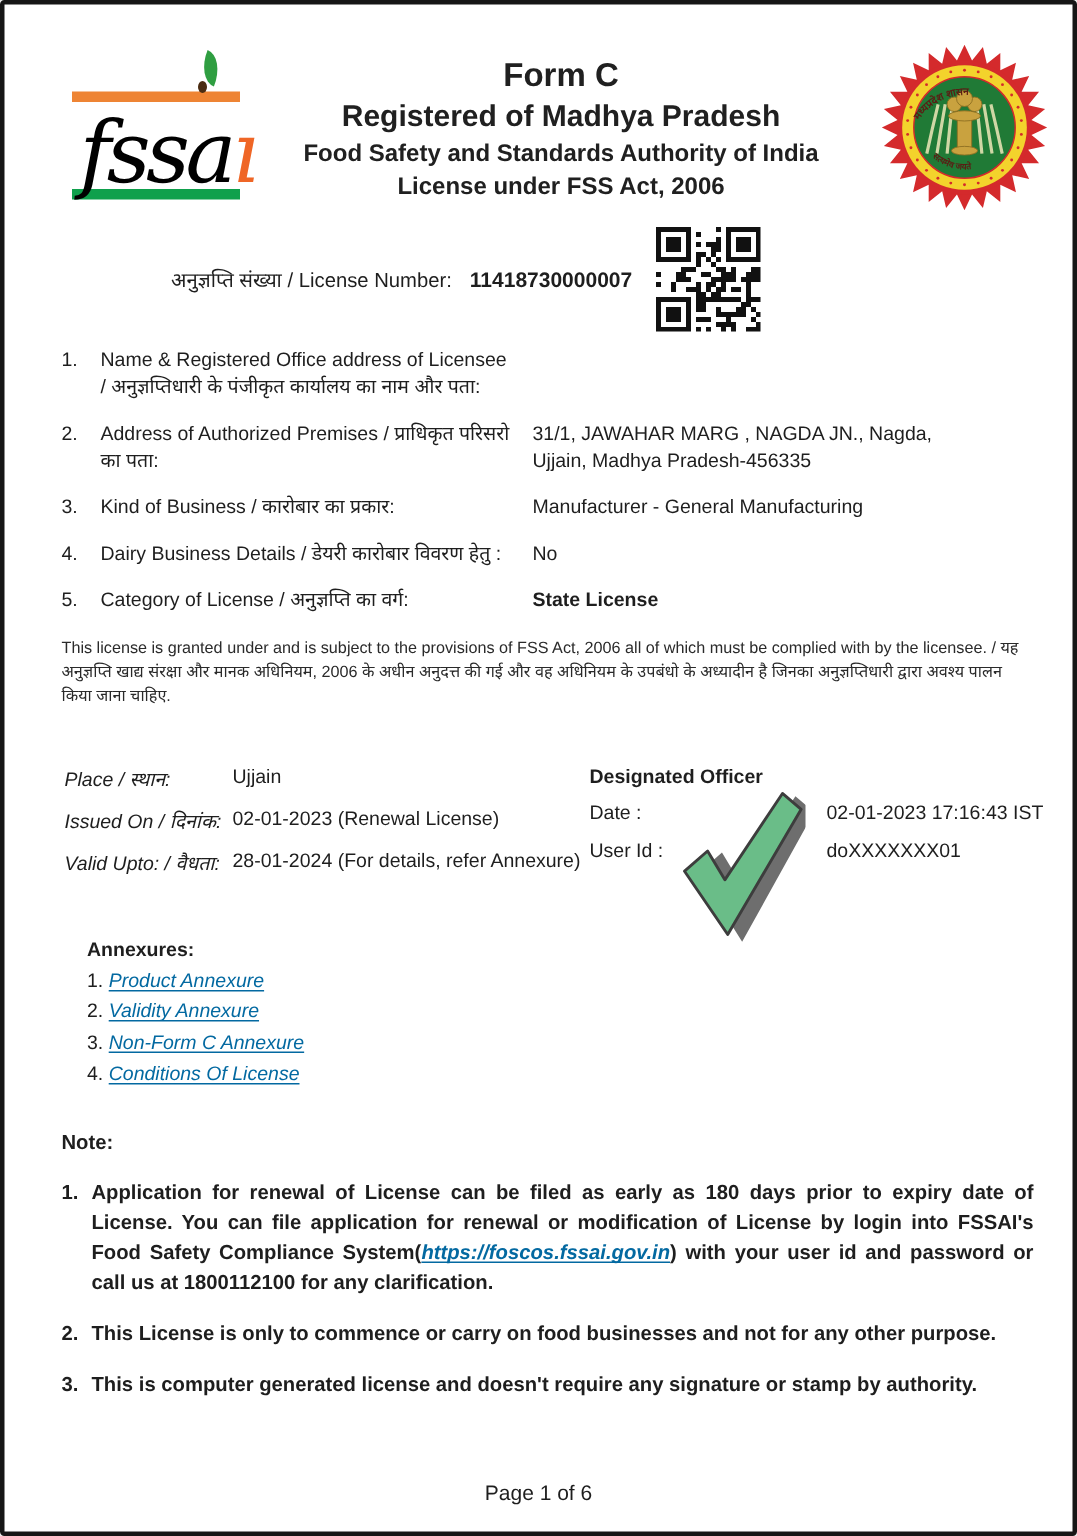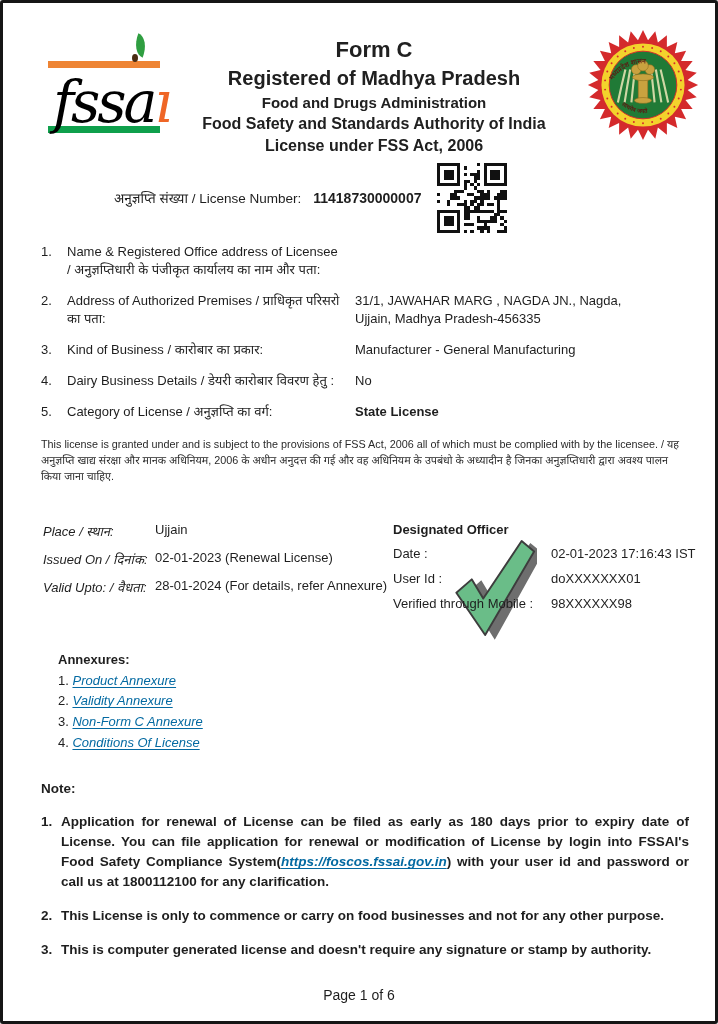--- a/index.html
+++ b/index.html
@@ -78,21 +78,20 @@
     <div class="logo-wrap">
       <div class="logo-bar-orange"></div>
       <div class="logo-bar-green"></div>
       <div class="logo-text"><span class="logo-fssa">fssa</span><span class="logo-i">ı</span></div>
       <div class="logo-leaf"></div>
       <div class="logo-seed"></div>
     </div>
     <div class="head-text">
       <div class="ht-formc">Form C</div>
       <div class="ht-govt">Registered of Madhya Pradesh</div>
-      <div class="ht-fda">Food and Drugs Administration</div>
       <div class="ht-fssai">Food Safety and Standards Authority of India</div>
       <div class="ht-act">License under FSS Act, 2006</div>
     </div>
     <div class="emblem-wrap">
       <svg id="mp-emblem-svg" viewBox="0 0 120 120" width="116" height="116">
           <polygon points="60.0,3.0 65.2,13.8 72.7,4.4 75.4,16.1 84.7,8.6 84.7,20.6 95.5,15.4 92.9,27.1 104.6,24.5 99.4,35.3 111.4,35.3 103.9,44.6 115.6,47.3 106.2,54.8 117.0,60.0 106.2,65.2 115.6,72.7 103.9,75.4 111.4,84.7 99.4,84.7 104.6,95.5 92.9,92.9 95.5,104.6 84.7,99.4 84.7,111.4 75.4,103.9 72.7,115.6 65.2,106.2 60.0,117.0 54.8,106.2 47.3,115.6 44.6,103.9 35.3,111.4 35.3,99.4 24.5,104.6 27.1,92.9 15.4,95.5 20.6,84.7 8.6,84.7 16.1,75.4 4.4,72.7 13.8,65.2 3.0,60.0 13.8,54.8 4.4,47.3 16.1,44.6 8.6,35.3 20.6,35.3 15.4,24.5 27.1,27.1 24.5,15.4 35.3,20.6 35.3,8.6 44.6,16.1 47.3,4.4 54.8,13.8" fill="#d42a2c"></polygon>
           <circle cx="60" cy="60" r="46" fill="#d42a2c"></circle>
           <circle cx="60" cy="60" r="43" fill="#f3d32c"></circle>
           <circle cx="60" cy="20.5" r="1" fill="#d42a2c"></circle>
           <circle cx="69.45296873935852" cy="21.647798211670946" r="1" fill="#d42a2c"></circle>
@@ -330,24 +329,20 @@
       </svg>
       <div class="officer-title">Designated Officer</div>
       <div class="orow">
         <span class="olabel">Date :</span>
         <span>02-01-2023 17:16:43 IST</span>
       </div>
       <div class="orow">
         <span class="olabel">User Id :</span>
         <span>doXXXXXXX01</span>
       </div>
-      <div class="orow">
-        <span class="olabel">Verified through Mobile :</span>
-        <span>98XXXXXX98</span>
-      </div>
     </div>
   </div>
 
   <div class="annex">
     <div class="annex-title">Annexures:</div>
     <div class="annex-item">
       <span>1.</span>
       <a>Product Annexure</a>
     </div>
     <div class="annex-item">

